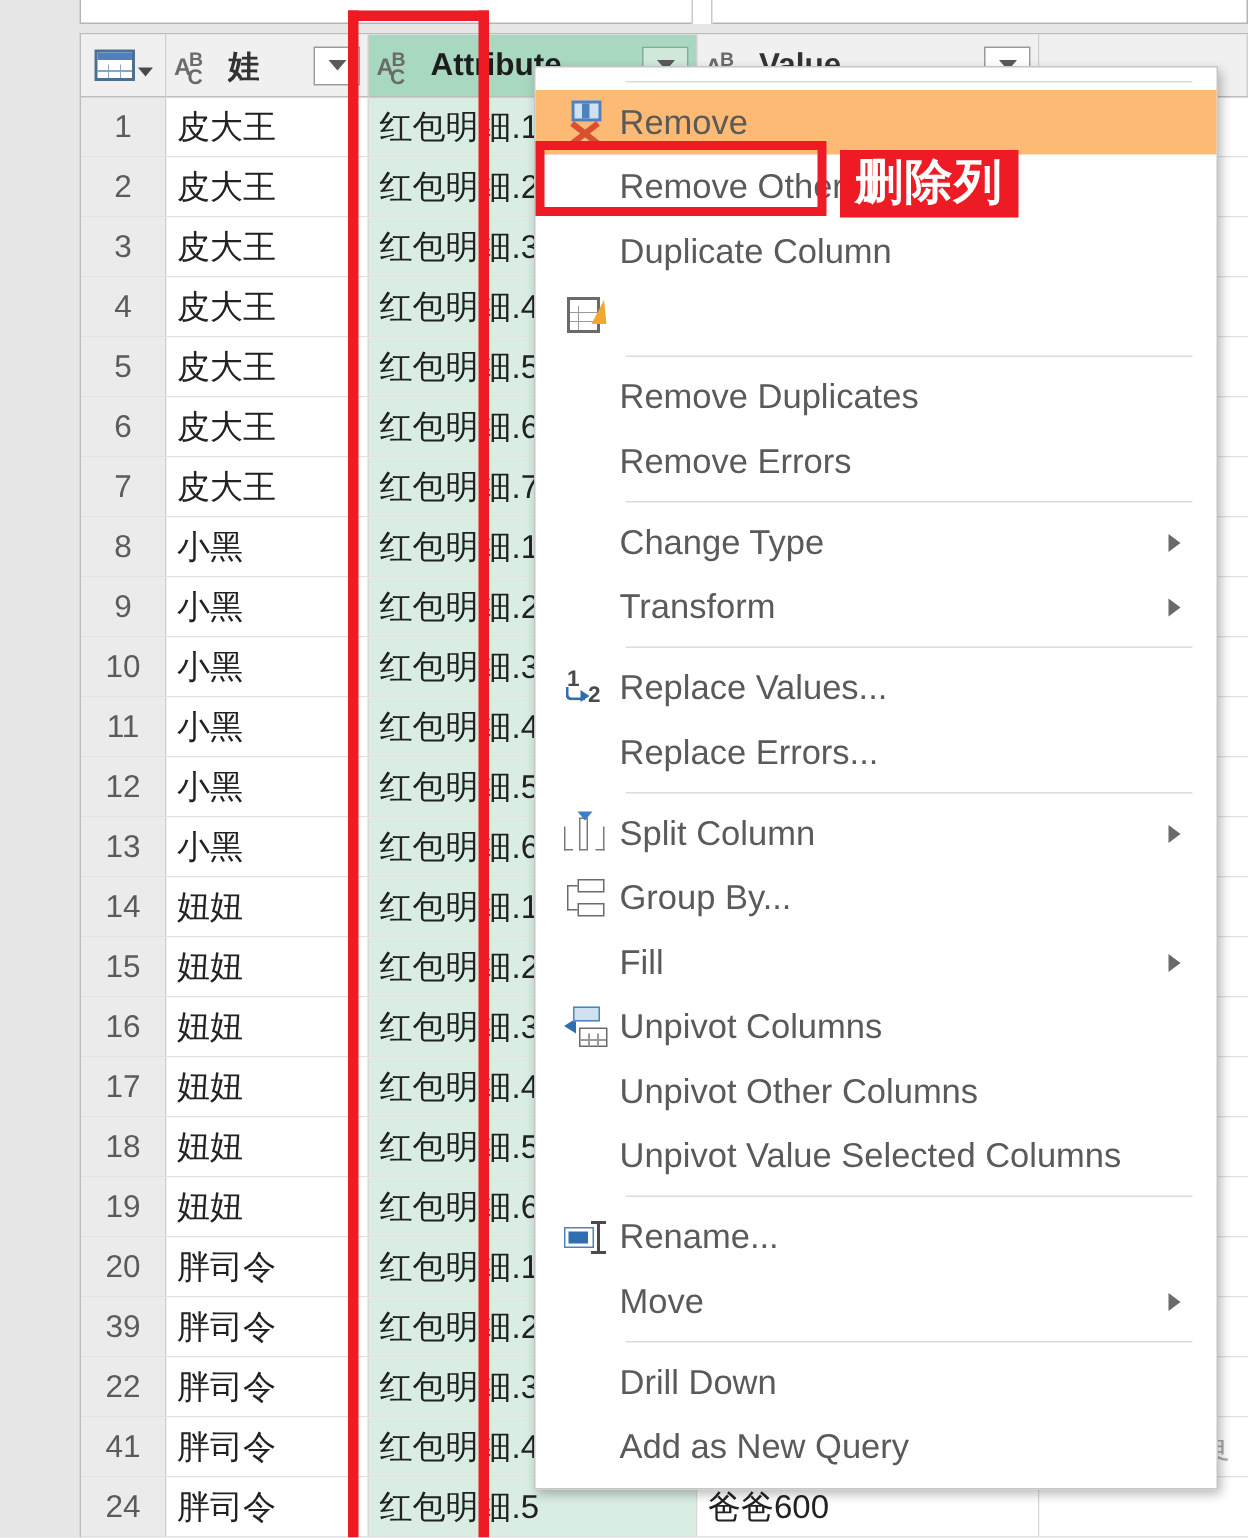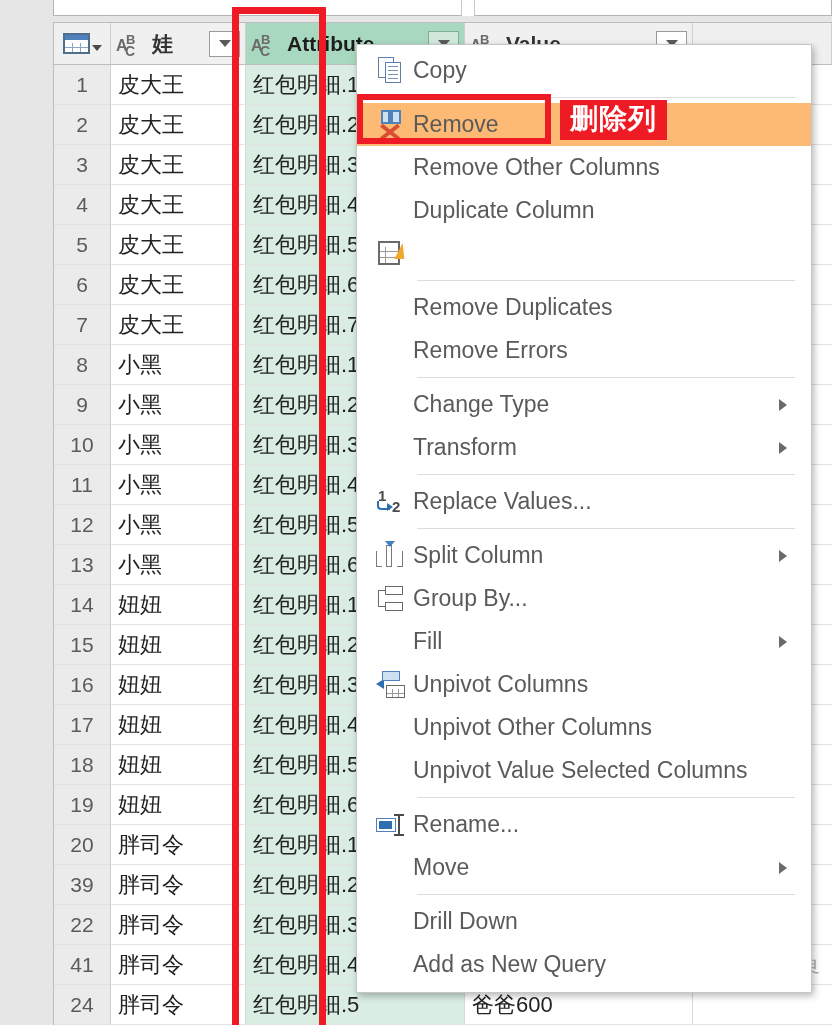--- a/index.html
+++ b/index.html
@@ -314,21 +314,21 @@
     position: absolute; left: 357px; top: 94px;
     width: 194px; height: 50px;
     border: 6px solid #ee1b24;
     z-index: 70; pointer-events: none;
   }
 
   
   .annot {
     position: absolute; left: 560px; top: 100px;
     background: #ee1b24; color: #ffffff;
-    font-size: 28px; font-weight: 700; letter-spacing: 1px;
+    font-size: 32px; font-weight: 700; letter-spacing: 1px;
     padding: 3px 10px 5px 10px;
     z-index: 80;
     font-family: "DejaVu Sans", sans-serif;
     line-height: 1.15;
   }
 
   
   .watermark {
     position: absolute; right: 12px; bottom: 40px;
     display: flex; align-items: center; gap: 8px;
@@ -582,29 +582,20 @@
           <div class="cell c-attr green">红包明细.5</div>
           <div class="cell c-val val-text">爸爸600</div>
           <div class="cell pad c-pad"></div>
         </div>
       </div>
   </div>
 
   <div class="col-highlight"></div>
 
   <div class="ctxmenu" id="ctxmenu">
-      <div class="mi">
-        <div class="mi-icon">
-          <div class="ic-copy">
-            <div class="pg back"></div>
-            <div class="pg front"></div>
-          </div>
-        </div>
-        <span class="mi-label">Copy</span>
-      </div>
       <div class="msep"></div>
       <div class="mi highlight">
         <div class="mi-icon">
           <div class="ic-remove">
             <div class="colbox"></div>
             <div class="xmark"></div>
           </div>
         </div>
         <span class="mi-label">Remove</span>
       </div>
@@ -648,20 +639,24 @@
       <div class="mi">
         <div class="mi-icon">
           <div class="ic-replace">
             <span class="n1">1</span>
             <span class="arw"></span>
             <span class="n2">2</span>
           </div>
         </div>
         <span class="mi-label">Replace Values...</span>
       </div>
+      <div class="mi">
+        <div class="mi-icon"></div>
+        <span class="mi-label">Replace Errors...</span>
+      </div>
       <div class="msep"></div>
       <div class="mi">
         <div class="mi-icon">
           <div class="ic-split">
             <div class="bar b1"></div>
             <div class="bar b2"></div>
             <div class="bar b3"></div>
             <div class="tri"></div>
           </div>
         </div>

